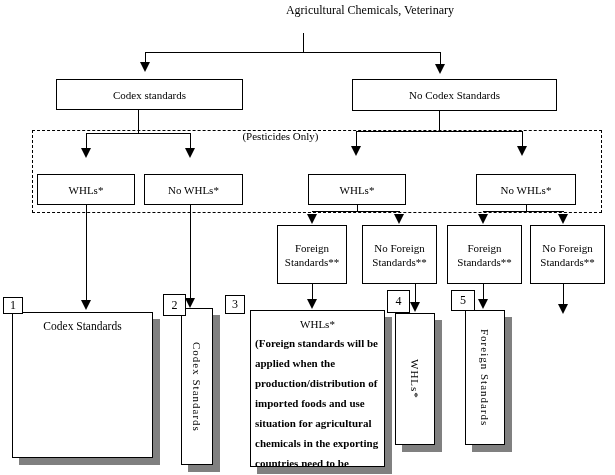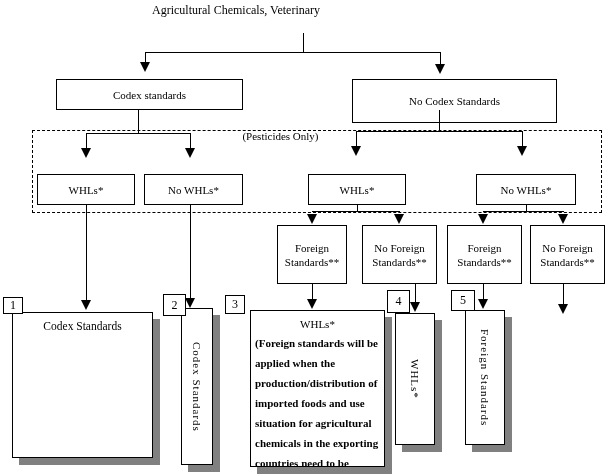--- a/index.html
+++ b/index.html
@@ -42,35 +42,35 @@
     position:absolute;border:1px dashed #000;background:#fff;box-sizing:border-box;
     padding:4px 2px 0 8px;line-height:15px;z-index:3;
   }
   .mrl .stars{text-align:right;padding-right:14px;}
 </style>
 </head>
 <body>
 
 <div id="canvas">
 
-  <div class="txt" style="left:152px;top:3px;width:310px;text-align:left;font-size:12px;line-height:14px;">
+  <div class="txt" style="left:144px;top:3px;width:310px;text-align:right;font-size:12px;line-height:14px;">
     <div>Agricultural Chemicals, Veterinary</div>
   </div>
 
   <div class="vline" style="left:303px;top:33px;height:19px;"></div>
   <div class="hline" style="left:145px;top:52px;width:296px;"></div>
   <div class="vline" style="left:145px;top:52px;height:12px;"></div>
   <div class="arrow" style="left:145px;top:62px;"></div>
   <div class="vline" style="left:440px;top:52px;height:13px;"></div>
   <div class="arrow" style="left:440px;top:64px;"></div>
 
   <div class="node" style="left:56px;top:79px;width:187px;height:31px;">
     <span>Codex standards</span>
   </div>
-  <div class="node" style="left:352px;top:79px;width:205px;height:44px;">
+  <div class="node" style="left:352px;top:79px;width:205px;height:32px;">
     <span>No Codex Standards</span>
   </div>
 
   <div class="node dashed" style="left:32px;top:130px;width:570px;height:83px;background:transparent;z-index:0;"></div>
   <div class="txt" style="left:228px;top:130px;width:105px;text-align:center;">(Pesticides Only)</div>
 
   <div class="vline" style="left:138px;top:110px;height:23px;"></div>
   <div class="hline" style="left:86px;top:133px;width:105px;"></div>
   <div class="vline" style="left:86px;top:133px;height:16px;"></div>
   <div class="arrow" style="left:86px;top:148px;"></div>

